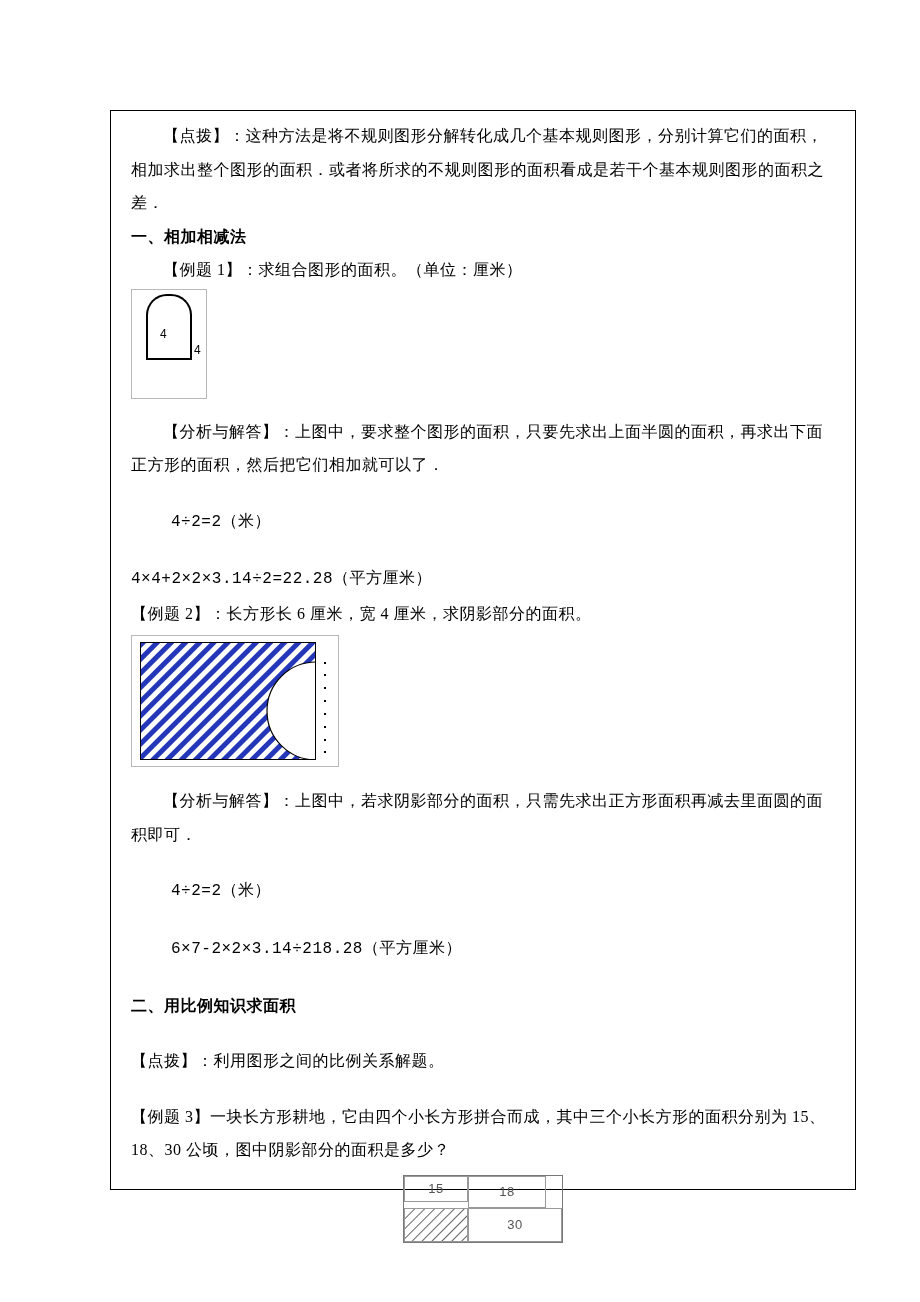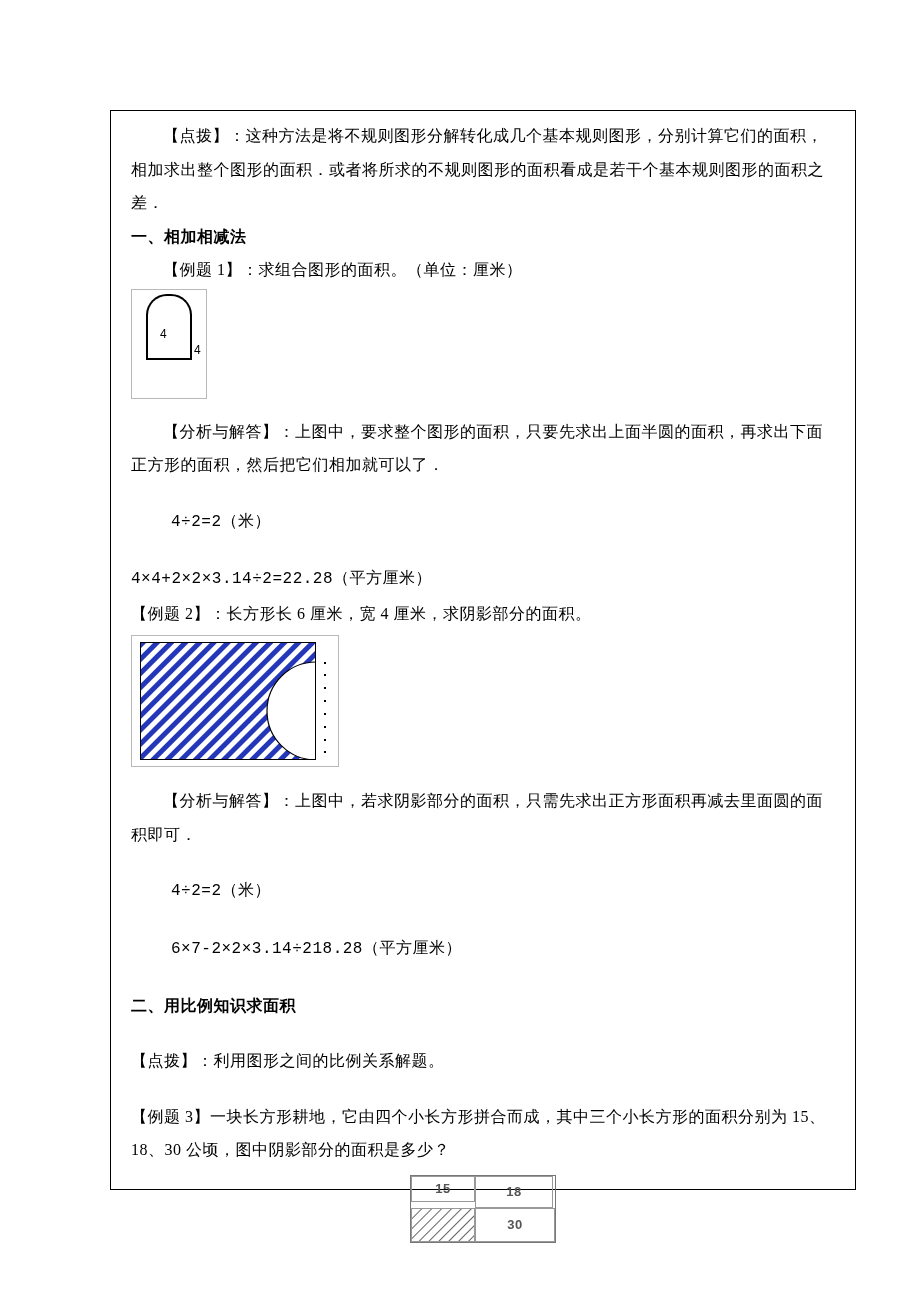--- a/index.html
+++ b/index.html
@@ -68,29 +68,29 @@
   .fig2 svg{display:block;}
   .fig2 .dots{
     position:absolute;right:2px;top:20px;bottom:6px;width:6px;
     display:flex;flex-direction:column;justify-content:space-between;
   }
   .fig2 .dots span{width:2px;height:2px;background:#000;display:block;margin-left:2px;}
 
   
   .fig3-outer{text-align:center;margin-top:8px;}
   .fig3{display:inline-block;border:1px solid #777;font-family:Arial,sans-serif;color:#555;}
-  .fig3 .row{display:flex;font-weight:bold;}
+  .fig3 .row{display:flex;}
   .fig3 .cell{
     border:1px solid #999;display:flex;align-items:center;justify-content:center;
     font-size:13px;box-sizing:border-box;
   }
   .fig3 .c15{width:64px;height:26px;}
   .fig3 .c18{width:78px;height:32px;}
   .fig3 .cH {width:64px;height:34px;position:relative;overflow:hidden;}
-  .fig3 .c30{width:80px;height:34px;}
+  .fig3 .c30{width:94px;height:34px;}
 </style>
 </head>
 <body>
 
 <div class="page-frame">
   <div class="content">
 
     <p class="para indent">
       <span>【点拨】</span><span>：这种方法是将不规则图形分解转化成几个基本规则图形，分别计算它们的面积，相加求出整个图形的面积．或者将所求的不规则图形的面积看成是若干个基本规则图形的面积之差．</span>
     </p>

